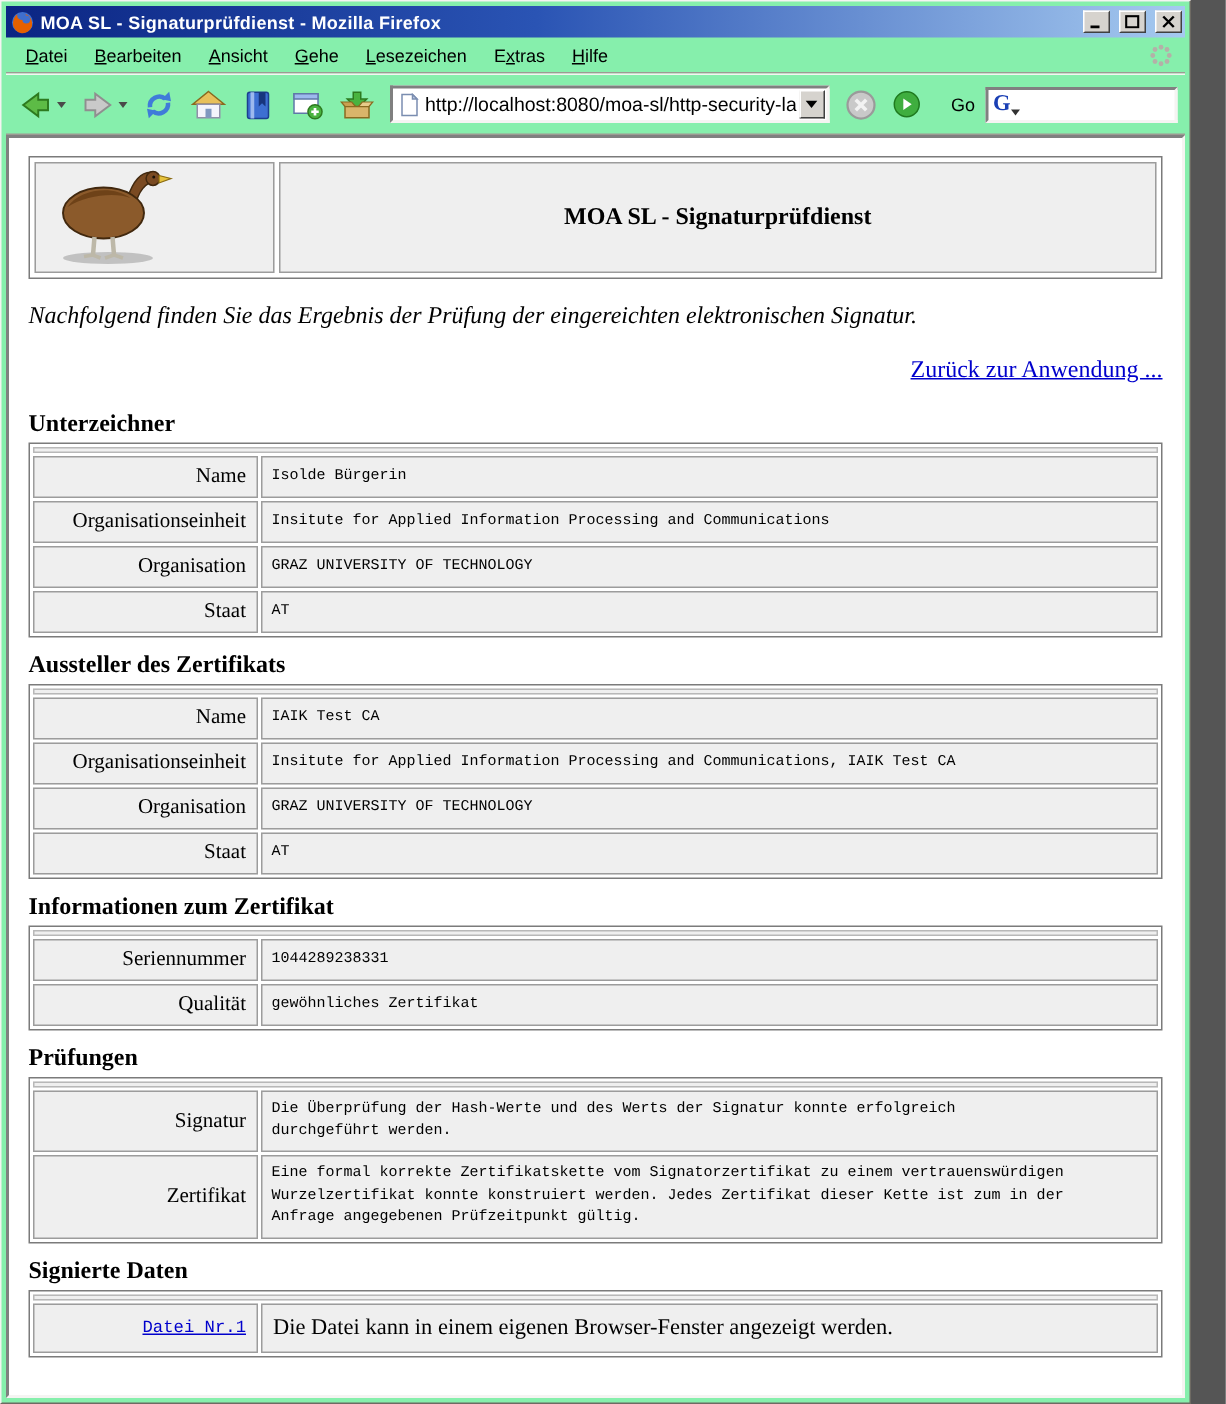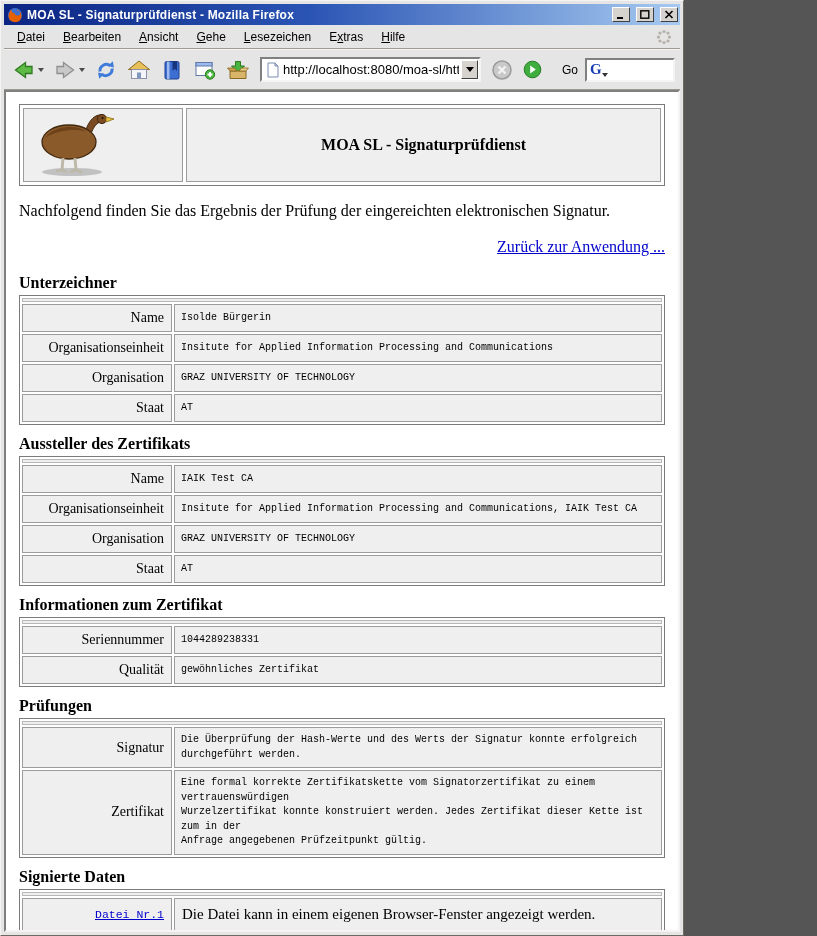--- a/index.html
+++ b/index.html
@@ -1,19 +1,19 @@
 <!DOCTYPE html>
 <html><head>
 <meta charset="utf-8">
 <style>
   * { box-sizing: border-box; }
   html,body { margin:0; padding:0; background:#555; }
   .window {
-    width:684px; height:936px;
-    background:#e5e5e5;
+    width:794px; height:936px;
+    background:#86efac;
     border-top:1px solid #f5f4f2; border-left:1px solid #f5f4f2;
     border-right:1px solid #6e6a63; border-bottom:1px solid #6e6a63;
     padding:3px;
     display:flex; flex-direction:column;
     font-family:"Liberation Sans", sans-serif;
   }
   
   .titlebar {
     height:21px; flex:0 0 21px;
     background:linear-gradient(90deg,#0b2583 0%,#2a54b4 45%,#a6caf0 100%);
@@ -98,21 +98,21 @@
   .page {
     padding:12px 13px 0 13px;
     font-family:"Liberation Serif", serif; font-size:16px; color:#000;
   }
   
   .banner { border:1px solid #7b7b7b; width:100%; border-spacing:3px; border-collapse:separate; }
   .banner td { background:#efefef; border:1px solid #9c9c9c;margin-top:15px; }
   .logo-cell { width:160px; height:74px; text-align:center; vertical-align:middle; }
   .title-cell { text-align:center; vertical-align:middle; font-weight:bold; font-size:16px; }
   
-  .intro { margin:16px 0 18px 0; }
+  .intro { margin:16px 0 18px 0;font-style:italic; }
   .app-link { color:#0000cc; text-decoration:underline; cursor:pointer; }
   .back-link-wrap { margin:0 0 18px 0;text-align:right; }
   .section-heading { font-size:16px; font-weight:bold; margin:10px 0 3px 0; }
   
   table.data { width:100%; border:1px solid #7b7b7b; border-spacing:2px; border-collapse:separate; margin-bottom:4px; }
   table.data td { background:#efefef; border:1px solid #9c9c9c; vertical-align:middle; }
   tr.spacer td { height:4px; padding:0; border-color:#b8b8b8; }
   td.lbl { width:150px; text-align:right; font-size:14px; padding:5px 7px; }
   td.val { font-family:"Liberation Mono", monospace; font-size:10px; padding:5px 6px; white-space:pre-wrap; line-height:1.45; }
   td.val-serif { font-family:"Liberation Serif", serif; font-size:15px; padding:5px 7px; white-space:normal; }

